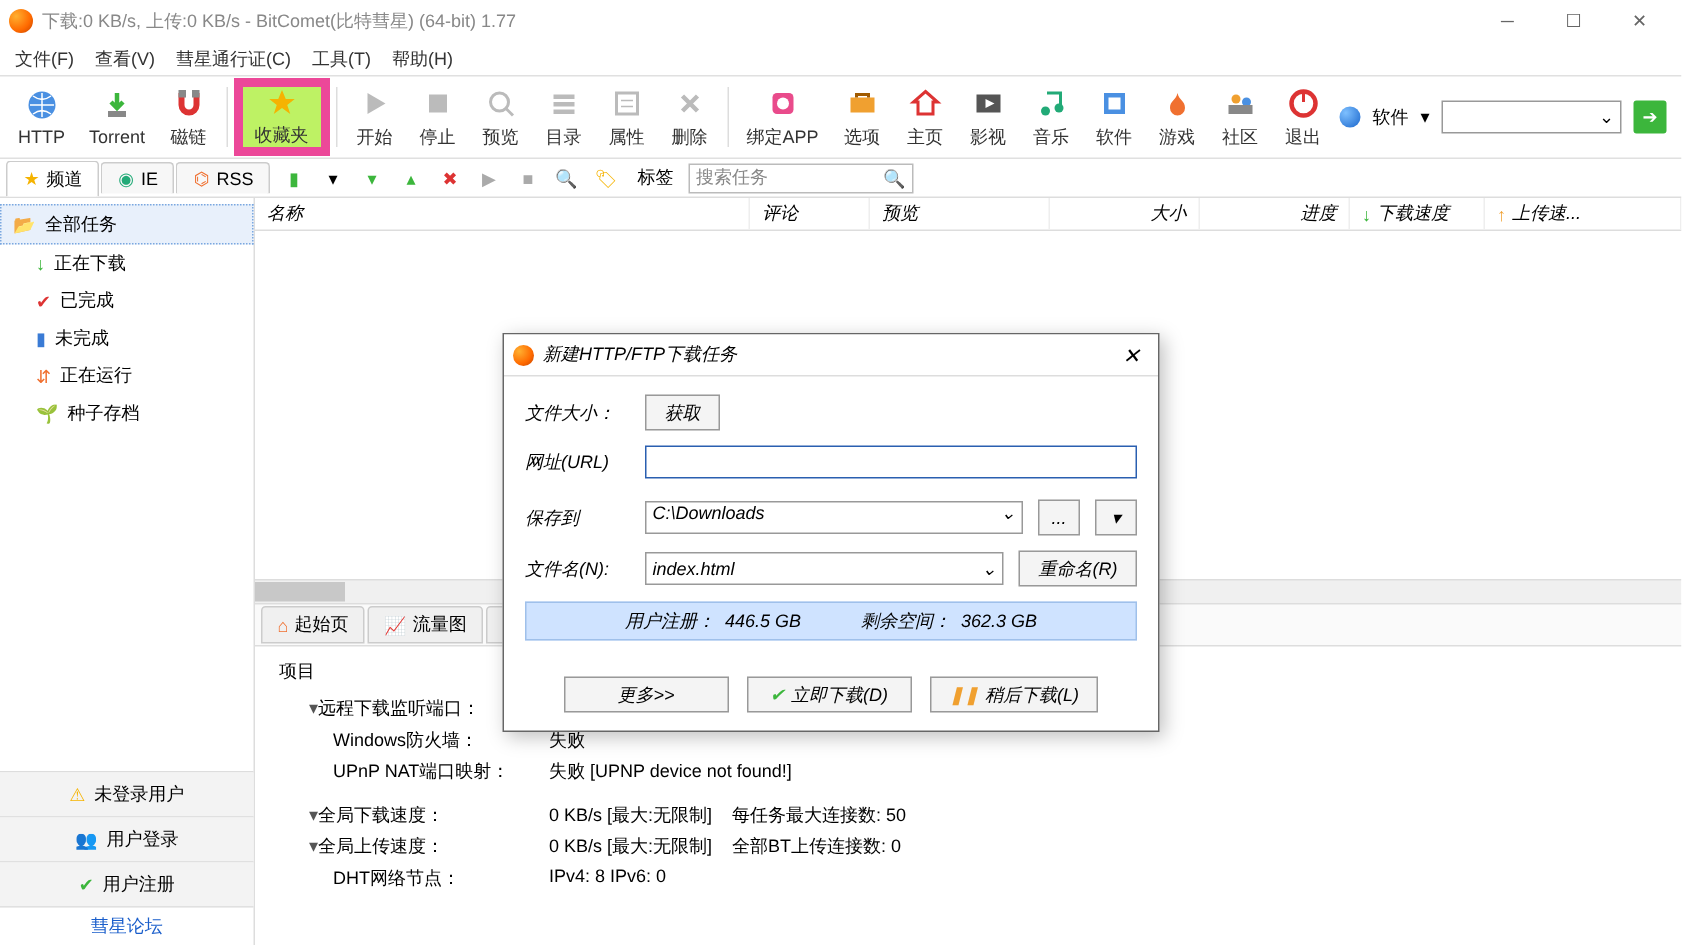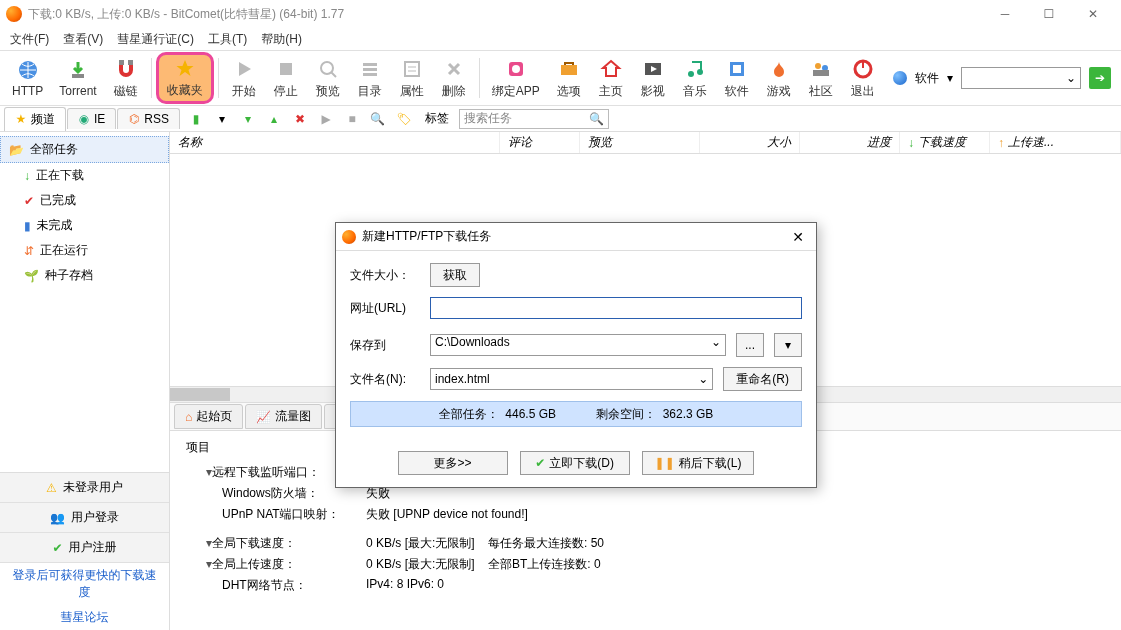--- a/index.html
+++ b/index.html
@@ -6,21 +6,21 @@
 body { background:#fff; width:1121px; height:630px; overflow:hidden; position:relative; }
 .titlebar { height:28px; display:flex; align-items:center; padding:0 6px; background:#fff; }
 .titlebar .appicon { width:16px; height:16px; border-radius:50%; background:radial-gradient(circle at 30% 30%, #ffb030, #ff6a00 60%, #c04000); margin-right:6px; }
 .titlebar .title { color:#888; }
 .winctrl { margin-left:auto; display:flex; }
 .winctrl div { width:44px; height:28px; display:flex; align-items:center; justify-content:center; color:#666; }
 .menubar { height:22px; display:flex; align-items:center; padding:0 4px; gap:2px; color:#333; }
 .menubar span { padding:2px 6px; }
 .toolbar { height:56px; border-top:1px solid #e0e0e0; border-bottom:1px solid #e0e0e0; display:flex; align-items:center; padding:0 4px; }
 .tb-btn { display:flex; flex-direction:column; align-items:center; justify-content:center; padding:2px 8px; min-width:42px; height:52px; color:#333; }
-.tb-btn.highlight { background:#fdba74; border:3px solid #ec4899; border-radius:10px; }
+.tb-btn.highlight { background:#bef264; border:6px solid #ec4899; border-radius:0; }
 .tb-ico { width:24px; height:24px; display:flex; align-items:center; justify-content:center; margin-bottom:2px; }
 .tb-sep { width:1px; height:40px; background:#ddd; margin:0 4px; }
 .toolbar-right { margin-left:auto; display:flex; align-items:center; gap:8px; padding-right:6px;}
 .globe { width:14px;height:14px;border-radius:50%;background:radial-gradient(circle at 30% 30%,#7ec0ff,#1a66cc); }
 .dropdown { border:1px solid #999; height:22px; width:120px; background:#fff; display:flex;align-items:center;justify-content:flex-end;padding:0 4px;}
 .go-btn { width:22px;height:22px;background:#3cb63c;display:flex;align-items:center;justify-content:center;color:#fff;border-radius:2px;}
 .tabsrow { height:26px; border-bottom:1px solid #ddd; display:flex; align-items:center; padding:0 4px; gap:1px; }
 .tab { padding:3px 10px; border:1px solid #ccc; border-bottom:none; background:#f7f7f7; display:flex; align-items:center; gap:4px; border-radius:3px 3px 0 0;}
 .tab.active { background:#fff; }
 .smallico { width:12px;height:12px;display:flex;align-items:center;justify-content:center; }
@@ -45,21 +45,21 @@
 .hscroll .thumb{position:absolute;left:0;top:1px;bottom:1px;width:60px;background:#c8c8c8;}
 .bottom-tabs { height:28px; border-top:1px solid #ddd; display:flex; align-items:center; padding:0 4px; gap:2px; background:#fafafa;}
 .btab{padding:3px 10px;border:1px solid #ccc;background:#f0f0f0;display:flex;align-items:center;gap:4px;border-radius:3px 3px 0 0;}
 .details { border-top:1px solid #ddd; padding:8px 16px; height:200px; overflow:auto;}
 .details h4{margin-bottom:6px;font-weight:normal;}
 .details .row{display:flex;padding:2px 0;}
 .details .lbl{width:180px;padding-left:20px;}
 .details .val{flex:1;}
 .details .exp::before{content:"\25BE ";color:#555;}
 
-.dialog { position:absolute; left:335px; top:222px; width:482px; background:#fff; border:1px solid #666; box-shadow:3px 3px 12px rgba(0,0,0,.25);}
+.dialog { position:absolute; left:335px; top:222px; width:438px; background:#fff; border:1px solid #666; box-shadow:3px 3px 12px rgba(0,0,0,.25);font-style:italic;}
 .dlg-title{height:28px;background:#fff;border-bottom:1px solid #ddd;display:flex;align-items:center;padding:0 6px;}
 .dlg-title .appicon{width:14px;height:14px;border-radius:50%;background:radial-gradient(circle at 30% 30%,#ffb030,#ff6a00 60%,#c04000);margin-right:6px;}
 .dlg-title .x{margin-left:auto;font-size:14px;padding:0 6px;}
 .dlg-body{padding:12px 14px;}
 .frow{display:flex;align-items:center;margin-bottom:10px;gap:10px;}
 .frow label{width:70px;}
 .tinput{flex:1;height:22px;border:1px solid #2a5fb0;background:#fff;padding:0 4px;}
 .tinput.gray{border-color:#999;}
 .btn{height:24px;padding:0 12px;background:#f4f4f4;border:1px solid #999;display:flex;align-items:center;gap:4px;}
 .sqbtn{width:28px;height:24px;border:1px solid #999;background:#f4f4f4;display:flex;align-items:center;justify-content:center;}
@@ -339,21 +339,20 @@
           <span>未登录用户</span>
         </div>
       <div class="bbtn">
           <span>👥</span>
           <span>用户登录</span>
         </div>
       <div class="bbtn">
           <span style="color:#3cb63c">✔</span>
           <span>用户注册</span>
         </div>
-      <div class="link">登录后可获得更快的下载速度</div>
       <div class="link">彗星论坛</div>
     </div>
   </div>
   <div class="content">
     <div class="colhead">
       <div style="width:330px">名称</div>
       <div style="width:80px">评论</div>
       <div style="width:120px">预览</div>
       <div style="width:100px;justify-content:flex-end">大小</div>
       <div style="width:100px;justify-content:flex-end">进度</div>
@@ -445,21 +444,21 @@
         <label>文件名(N):</label>
       <div class="tinput gray" style="display:flex;align-items:center">
           <span>index.html</span>
           <span style="margin-left:auto">⌄</span>
         </div>
       <div class="btn">
           <span>重命名(R)</span>
         </div>
     </div>
     <div class="diskbar">
-      <span><span>全部任务：</span>&nbsp;&nbsp;<span>446.5 GB</span></span>
+      <span><span>用户注册：</span>&nbsp;&nbsp;<span>446.5 GB</span></span>
       <span><span>剩余空间：</span>&nbsp;&nbsp;<span>362.3 GB</span></span>
     </div>
   </div>
   <div class="dlg-buttons">
     <div class="btn">
         <span>更多&gt;&gt;</span>
       </div>
     <div class="btn">
         <span style="color:#3cb63c">✔</span>
         <span>立即下载(D)</span>

